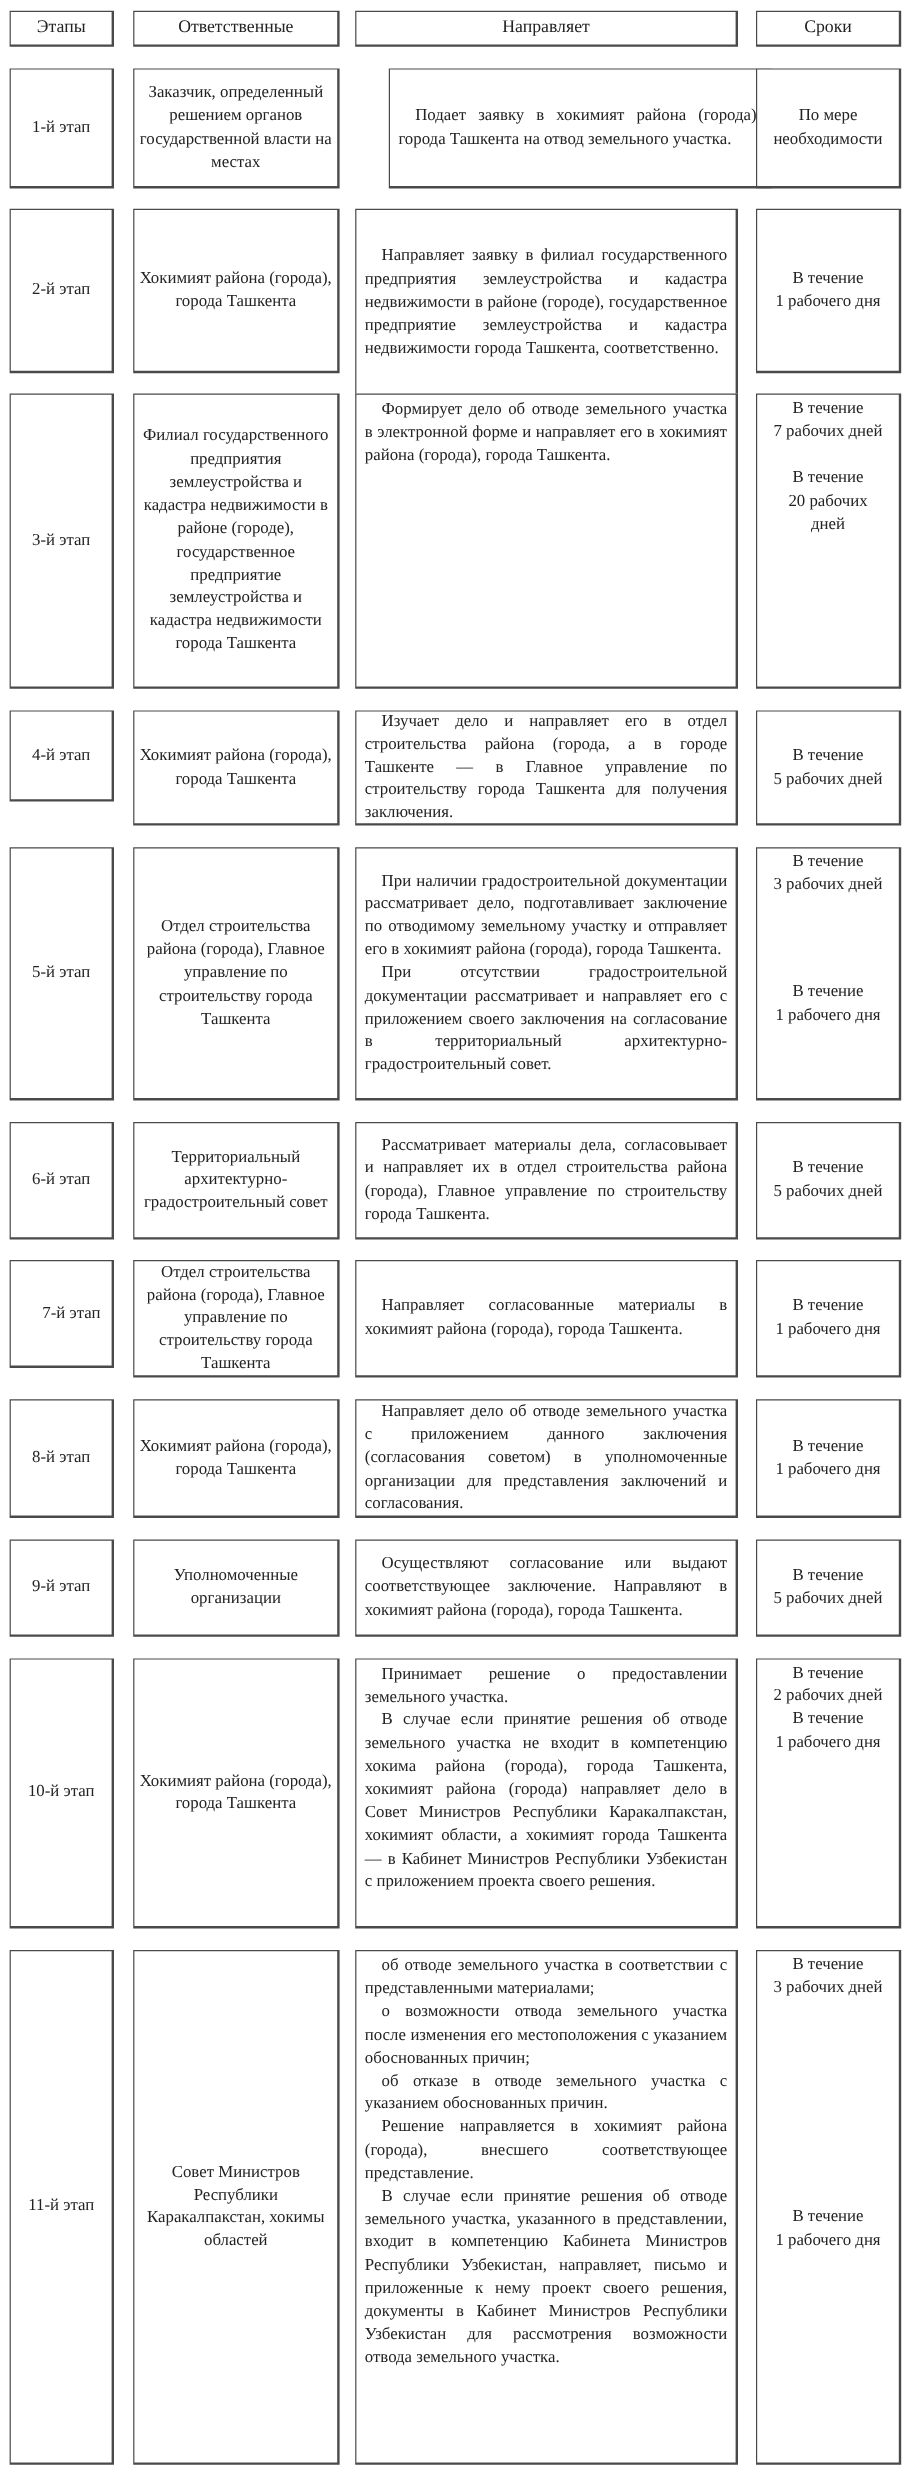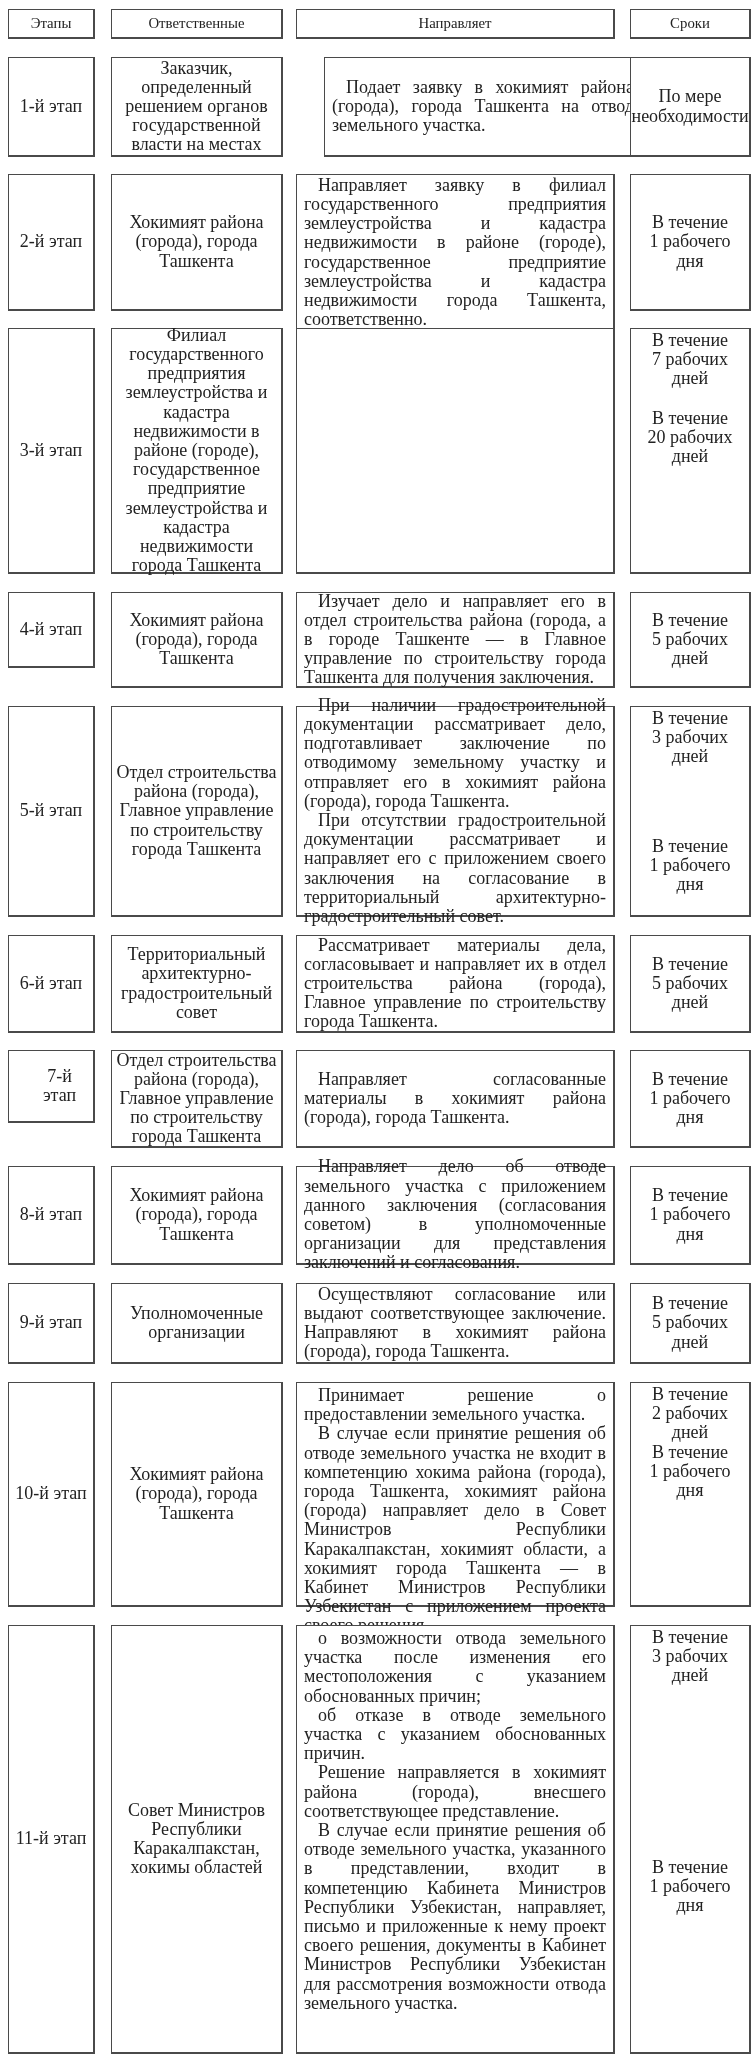--- a/index.html
+++ b/index.html
@@ -6,21 +6,21 @@
     body {
       width: 756px; height: 2061px; position: relative; overflow: hidden;
       font-family: "Liberation Serif", "DejaVu Serif", serif;
       color: #222222;
     }
     .box {
       position: absolute; box-sizing: border-box;
       border: 1.5px solid #4a4a4a;
       border-right-width: 2px; border-bottom-width: 2px;
       background: #ffffff;
-      font-size: 18px; line-height: 19.2px;
+      font-size: 14px; line-height: 19.2px;
     }
     .c1 { left: 8px;   width: 87px; }
     .c2 { left: 111px; width: 172px; }
     .c3 { left: 296px; width: 319px; }
     .c4 { left: 630px; width: 121px; }
     .center {
       display: flex; align-items: center; justify-content: center;
       text-align: center; padding: 2px 3px;
     }
     .hdr { font-size: 14.8px; }
@@ -64,20 +64,21 @@
   <div class="box c4 center" style="top:174px;height:137px;">
     <span class="t" style="white-space:pre-line">В течение
 1 рабочего дня</span>
   </div>
 </div>
 
 <div>
   <div class="box c1 center" style="top:328px;height:246px;">3-й этап</div>
   <div class="box c2 center" style="top:328px;height:246px;">Филиал государственного предприятия землеустройства и кадастра недвижимости в районе (городе), государственное предприятие землеустройства и кадастра недвижимости города Ташкента</div>
   <div class="box c3 just top" style="top:328px;height:246px;">
+    <p>Формирует дело об отводе земельного участка в электронной форме и направляет его в хокимият района (города), города Ташкента.</p>
   </div>
   <div class="box c4 center terms" style="top:328px;height:246px;">
     <span class="t">В течение
 7 рабочих дней</span>
     <span class="t" style="margin-top:20px;">В течение
 20 рабочих
 дней</span>
   </div>
 </div>
 
@@ -114,21 +115,21 @@
   <div class="box c3 just" style="top:935px;height:98px;">
     <p>Рассматривает материалы дела, согласовывает и направляет их в отдел строительства района (города), Главное управление по строительству города Ташкента.</p>
   </div>
   <div class="box c4 center" style="top:935px;height:98px;">
     <span class="t" style="white-space:pre-line">В течение
 5 рабочих дней</span>
   </div>
 </div>
 
 <div>
-  <div class="box c1 center" style="top:1050px;height:73px;padding-left:20px;">7-й этап</div>
+  <div class="box c1 center" style="top:1050px;height:90px;padding-left:20px;">7-й этап</div>
   <div class="box c2 center" style="top:1050px;height:98px;">Отдел строительства района (города), Главное управление по строительству города Ташкента</div>
   <div class="box c3 just" style="top:1050px;height:98px;">
     <p>Направляет согласованные материалы в хокимият района (города), города Ташкента.</p>
   </div>
   <div class="box c4 center" style="top:1050px;height:98px;">
     <span class="t" style="white-space:pre-line">В течение
 1 рабочего дня</span>
   </div>
 </div>
 
@@ -168,20 +169,21 @@
 2 рабочих дней
 В течение
 1 рабочего дня</span>
   </div>
 </div>
 
 <div>
   <div class="box c1 center" style="top:1625px;height:429px;">11-й этап</div>
   <div class="box c2 center" style="top:1625px;height:429px;">Совет Министров Республики Каракалпакстан, хокимы областей</div>
   <div class="box c3 just top" style="top:1625px;height:429px;">
+    <p>об отводе земельного участка в соответствии с представленными материалами;</p>
     <p>о возможности отвода земельного участка после изменения его местоположения с указанием обоснованных причин;</p>
     <p>об отказе в отводе земельного участка с указанием обоснованных причин.</p>
     <p>Решение направляется в хокимият района (города), внесшего соответствующее представление.</p>
     <p>В случае если принятие решения об отводе земельного участка, указанного в представлении, входит в компетенцию Кабинета Министров Республики Узбекистан, направляет, письмо и приложенные к нему проект своего решения, документы в Кабинет Министров Республики Узбекистан для рассмотрения возможности отвода земельного участка.</p>
   </div>
   <div class="box c4 center terms" style="top:1625px;height:429px;">
     <span class="t">В течение
 3 рабочих дней</span>
     <span class="t" style="margin-top:172px;">В течение
 1 рабочего дня</span>

